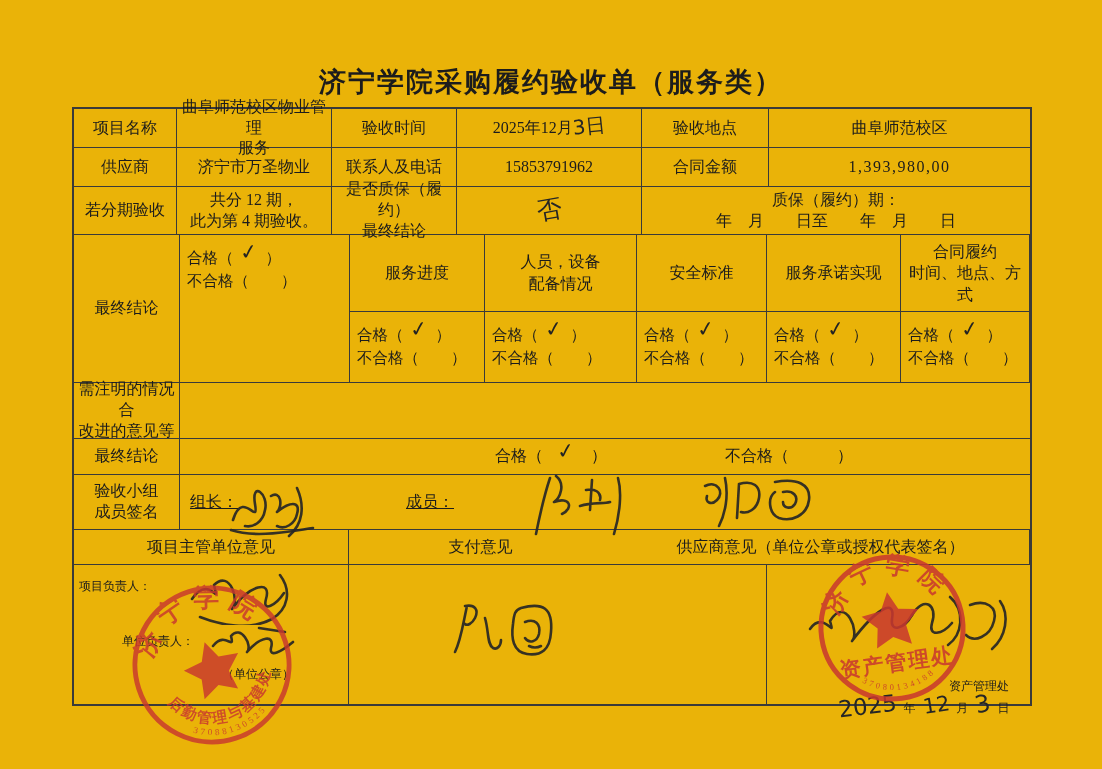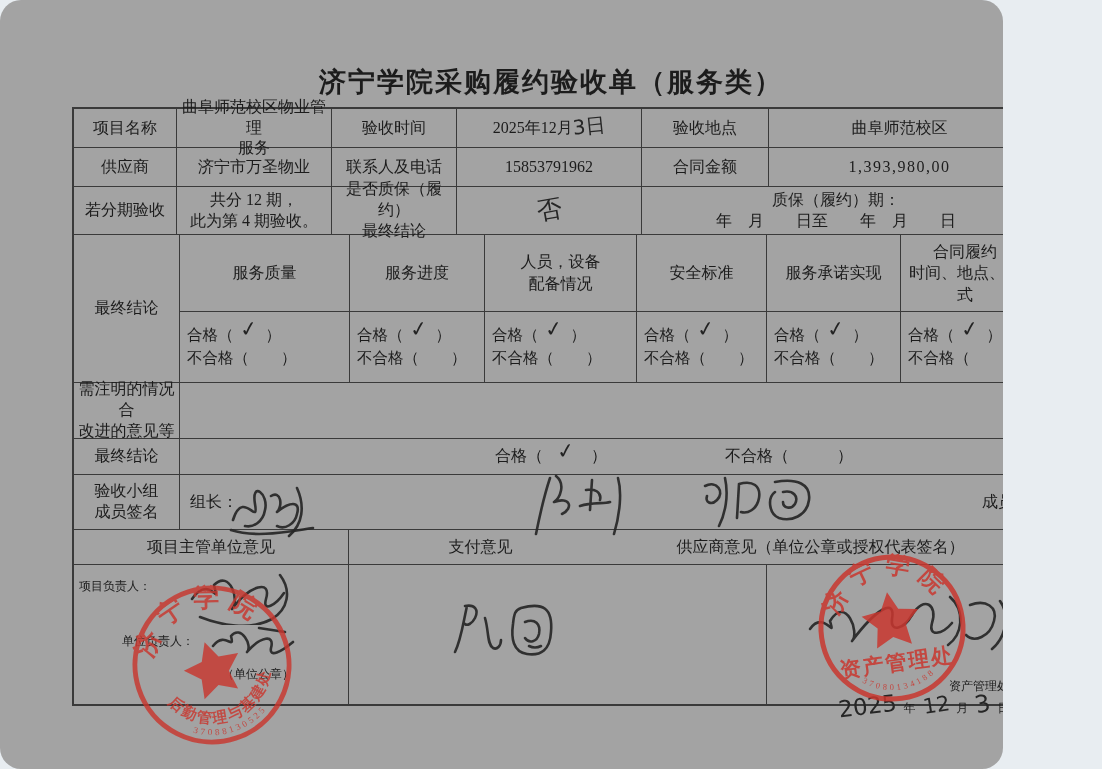--- a/index.html
+++ b/index.html
@@ -1,17 +1,17 @@
 <!DOCTYPE html>
 <html><head>
 <meta charset="utf-8">
 <style>
   html,body{margin:0;padding:0;background:#e8edf1;}
-  .page{position:relative;width:1003px;height:769px;background:#a3a3a3;overflow:hidden;
-        font-family:"Liberation Serif","DejaVu Serif",serif;color:#1c1c1c;border-radius:21px;}
+  .page{position:relative;width:1102px;height:769px;background:#eab308;overflow:hidden;
+        font-family:"Liberation Serif","DejaVu Serif",serif;color:#1c1c1c;}
   .title{position:absolute;left:0;top:64px;width:1102px;margin:0;text-align:center;
          font-size:27px;font-weight:bold;letter-spacing:2px;}
   .tbl{position:absolute;left:72px;top:107px;width:960px;height:599px;box-sizing:border-box;
        border:2px solid #3a3a3a;display:flex;flex-direction:column;}
   .row{display:flex;border-bottom:1.5px solid #3a3a3a;flex:0 0 auto;box-sizing:border-box;}
   .row.last{border-bottom:none;}
   .cell{border-right:1.5px solid #3a3a3a;box-sizing:border-box;display:flex;align-items:center;
         justify-content:center;text-align:center;font-size:16px;line-height:1.3;white-space:pre-line;}
   .noR{border-right:none;}
   .w103{width:103px}.w155{width:155px}.w125{width:125px}.w185{width:185px}.w127{width:127px}
@@ -76,21 +76,20 @@
       <div class="cell w388 noR" style="flex-direction:column;justify-content:center;">
         <span>质保（履约）期：</span>
         <span>年　月　　日至　　年　月　　日</span>
       </div>
     </div>
 
     <div class="row h148">
       <div class="cell w106">最终结论</div>
 
       <div class="critcol cw1">
-        <div class="crit-head">服务质量</div>
         <div class="crit-body">
           <div class="pfline">
               <span>合格（</span>
               <span class="blank">
                 <span class="check">✓</span>
               </span>
               <span>）</span>
             </div>
           <div class="pfline">
               <span>不合格（</span>
@@ -214,21 +213,21 @@
             <span>不合格（</span>
             <span class="blankW"></span>
             <span>）</span>
           </span>
       </div>
     </div>
 
     <div class="row h55">
       <div class="cell w106">验收小组
 成员签名</div>
-      <div class="cell w850 noR" style="justify-content:space-between;">
+      <div class="cell w850 noR" style="justify-content:flex-start;text-decoration:underline;">
         <span style="margin-left:10px;">组长：</span>
         <span style="margin-left:168px;">成员：</span>
       </div>
     </div>
 
     <div class="row h35">
       <div class="cell b275">项目主管单位意见</div>
       <div class="cell b263 noR">支付意见</div>
       <div class="cell b418">供应商意见（单位公章或授权代表签名）</div>
     </div>

